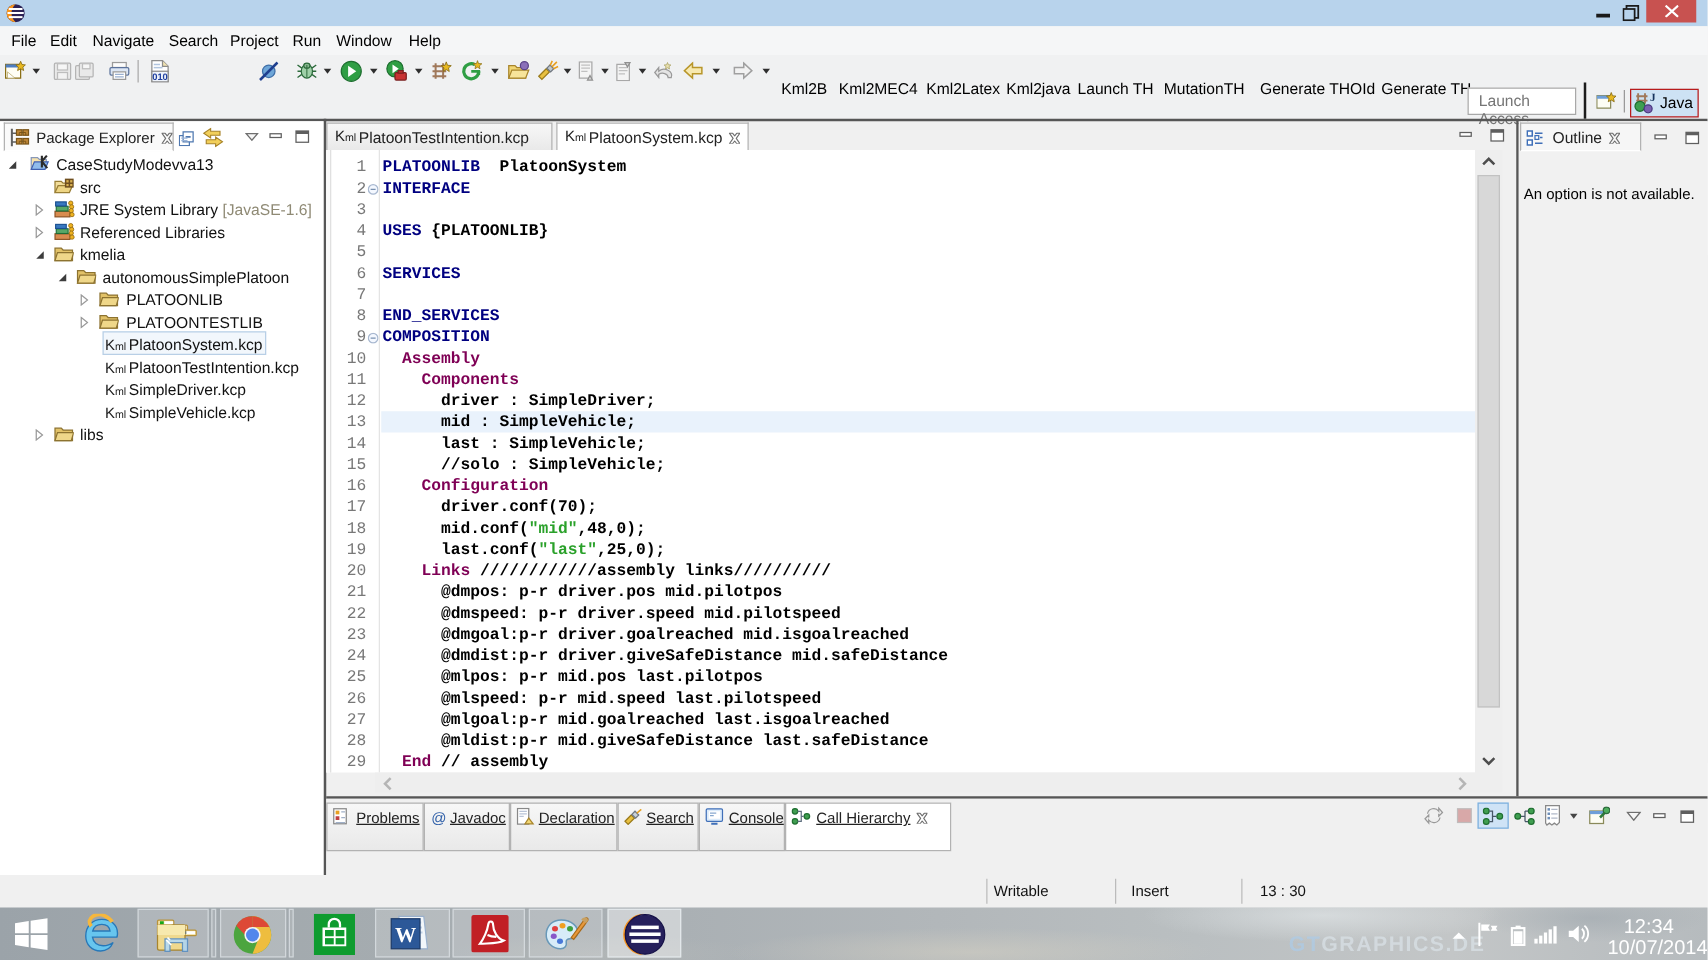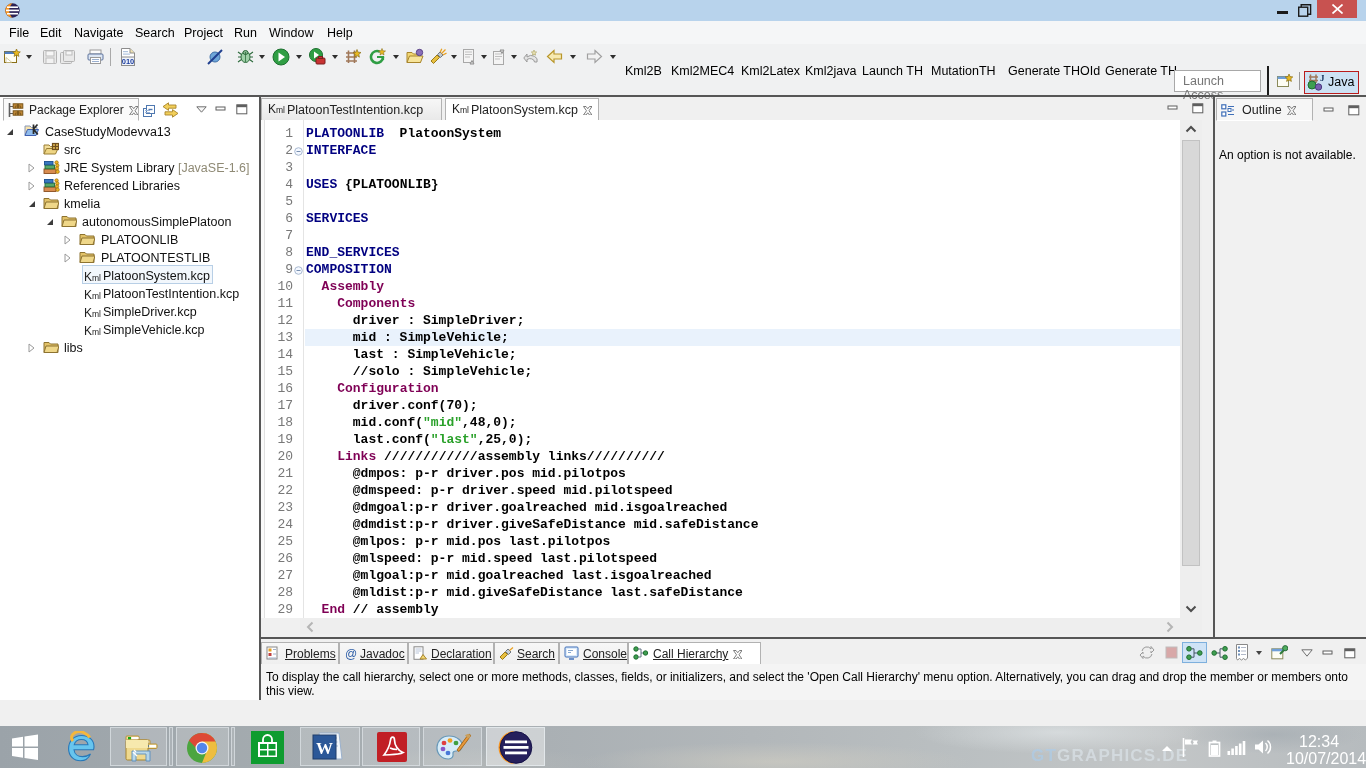--- a/index.html
+++ b/index.html
@@ -576,25 +576,30 @@
     <svg class="abs" style="top:10px;left:1040px" width="12" height="8" viewBox="0 0 12 8">
         <path d="M0.8 0.8 H11.2 L6 7.2 Z" fill="#f6f6f6" stroke="#6f6f6f"></path>
       </svg>
     <svg class="abs" style="top:10px;left:1061px" width="12" height="10" viewBox="0 0 12 10">
         <rect x="1" y="2" width="9" height="3" fill="#fff" stroke="#5f5f5f"></rect>
       </svg>
     <svg class="abs" style="top:9px;left:1083px" width="12" height="11" viewBox="0 0 12 11">
         <rect x="0.8" y="0.8" width="10" height="9" fill="#fff" stroke="#5f5f5f"></rect>
         <rect x="0.8" y="0.8" width="10" height="2.4" fill="#5f5f5f"></rect>
       </svg>
-    <div id="bmsg">
-        <div style="position:absolute;top:6px;left:5px;width:1092px">To display the call hierarchy, select one or more methods, classes, fields, or initializers, and select the 'Open Call Hierarchy' menu option. Alternatively, you can drag and drop the member or members onto this view.</div>
-      </div>
   </div>
 
+  <div class="abs" id="statusbar">
+    <div class="sep" style="left:789px"></div>
+    <div class="sep" style="left:892px"></div>
+    <div class="sep" style="left:993px"></div>
+    <span class="abs" style="top:6px;left:795px">Writable</span>
+    <span class="abs" style="top:6px;left:905px">Insert</span>
+    <span class="abs" style="top:6px;left:1008px">13 : 30</span>
+  </div>
 
   <div class="abs" id="taskbar">
     <div class="abs" style="top:0;left:560px;width:480px;height:42px;background:radial-gradient(ellipse 260px 26px at 45% 85%,rgba(216,211,196,0.5),rgba(216,211,196,0) 75%)"></div>
       <div class="abs" style="top:0;left:860px;width:360px;height:42px;background:radial-gradient(ellipse 200px 30px at 55% 15%,rgba(233,238,240,0.55),rgba(233,238,240,0) 72%)"></div>
       <div class="abs" style="top:0;left:330px;width:300px;height:42px;background:radial-gradient(ellipse 170px 22px at 50% 90%,rgba(190,192,188,0.4),rgba(190,192,188,0) 75%)"></div>
     <div class="abs" style="top:0;left:1180px;width:186px;height:42px;background:radial-gradient(ellipse 120px 26px at 50% 20%,rgba(150,160,168,0.45),rgba(150,160,168,0) 75%)"></div>
     <div class="abs" style="top:20px;left:1031px;font-size:17px;font-weight:bold;letter-spacing:1.2px"><span style="color:rgba(170,205,235,0.65)">GT</span><span style="color:rgba(215,222,228,0.8)">GRAPHICS.DE</span></div>
 
     <svg class="abs" style="top:8px;left:11px" width="28" height="27" viewBox="0 0 28 27">
       <path d="M1 4.5 L12 2.8 V12.5 H1 Z" fill="#fff"></path>

